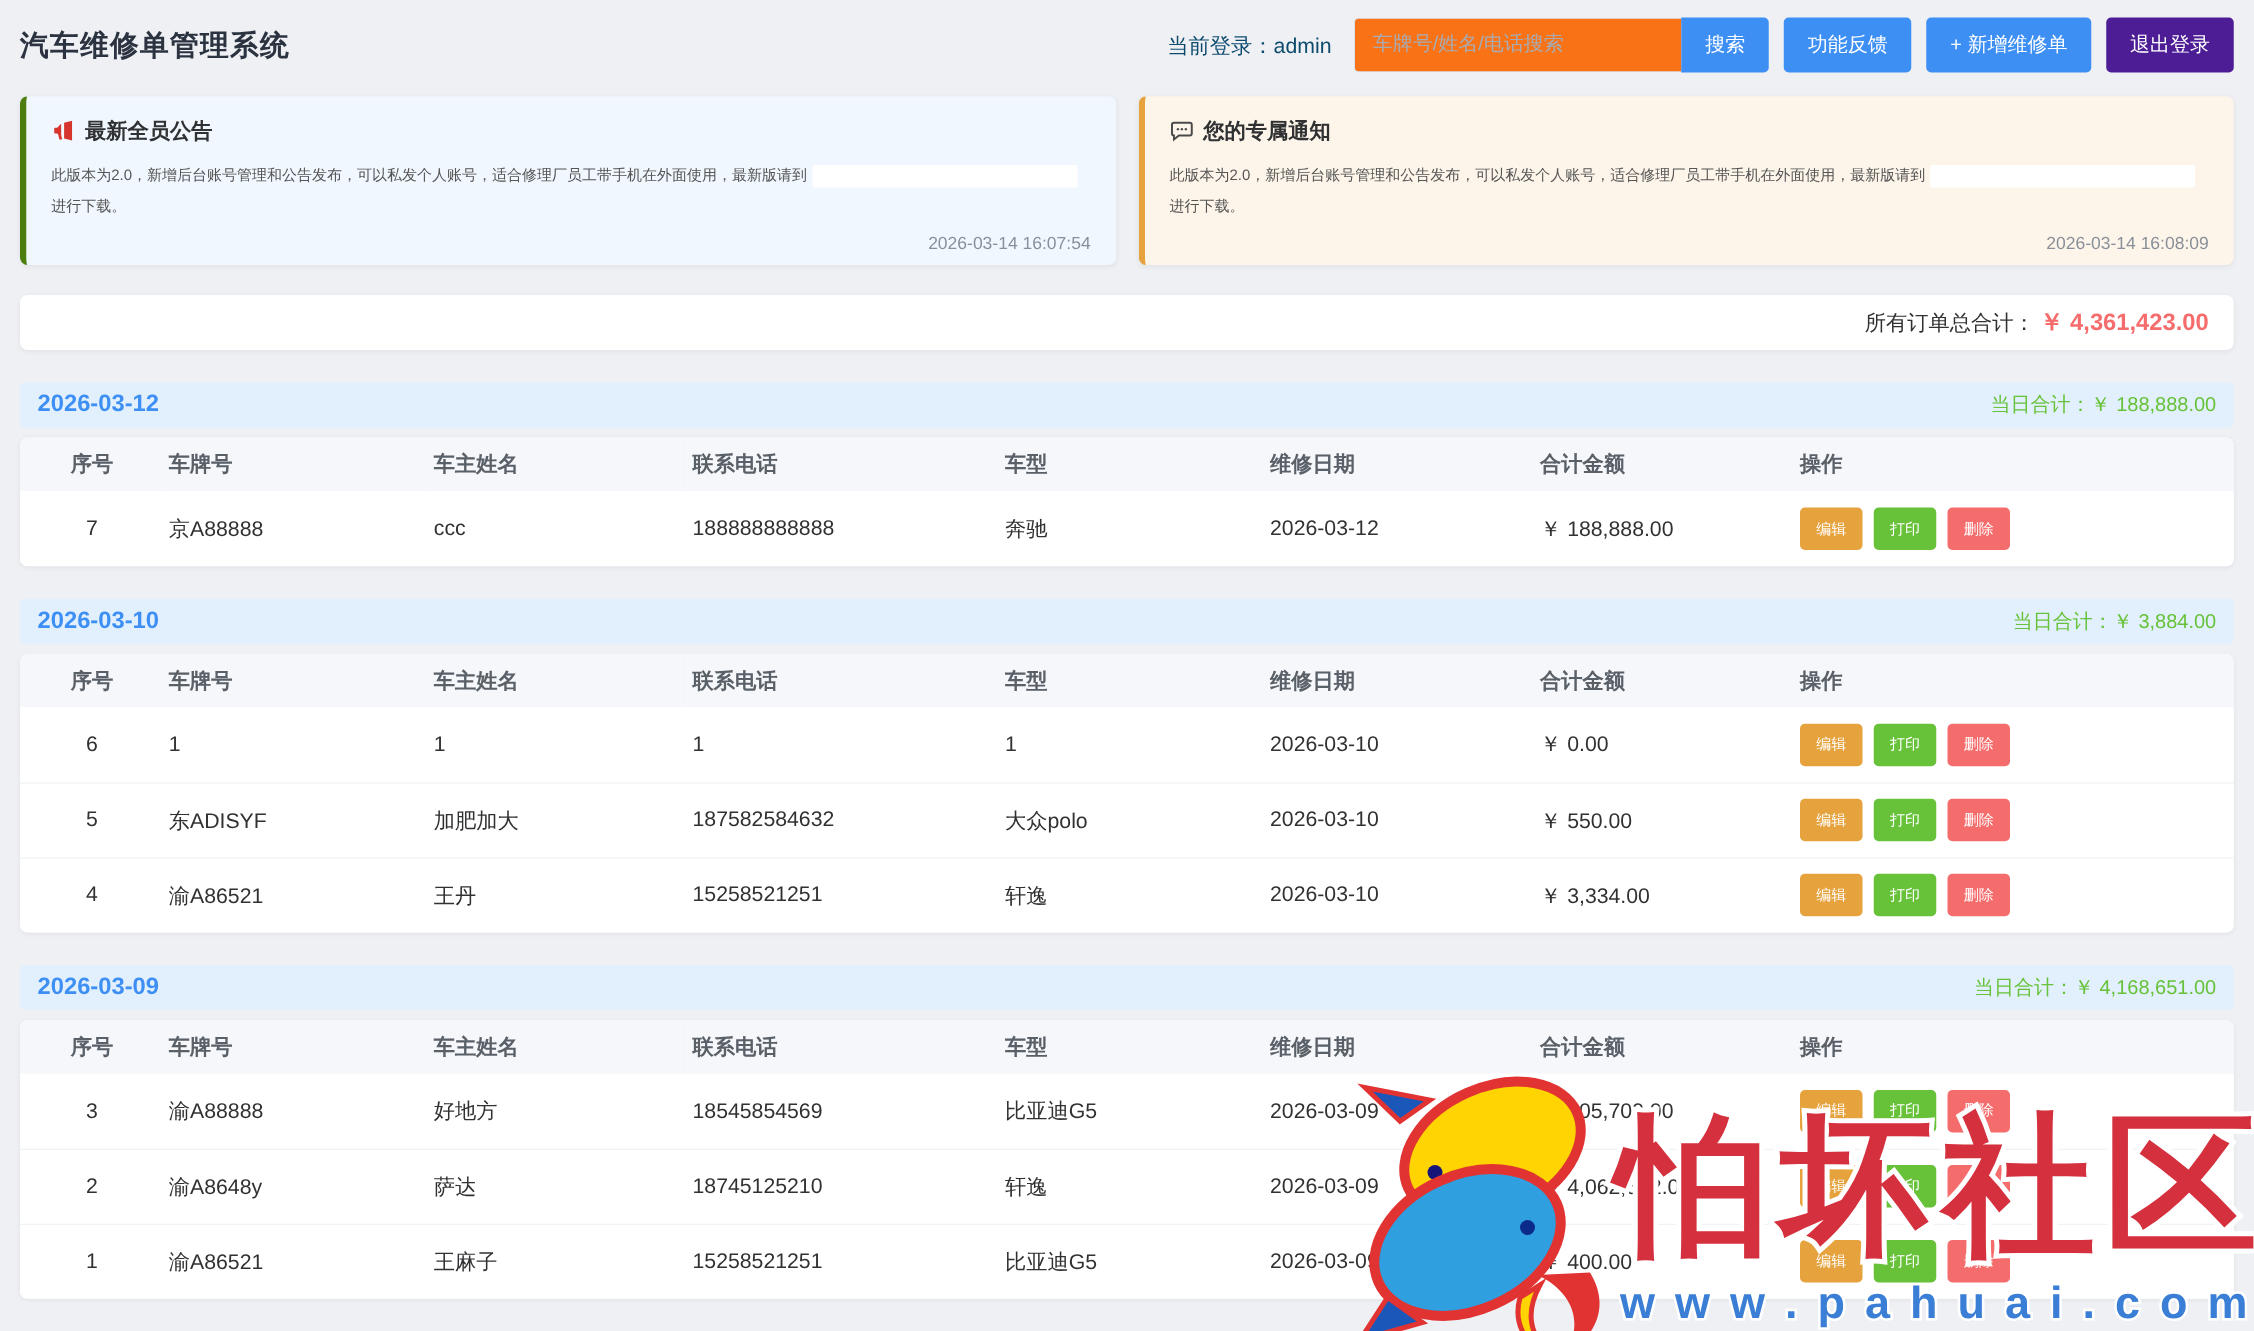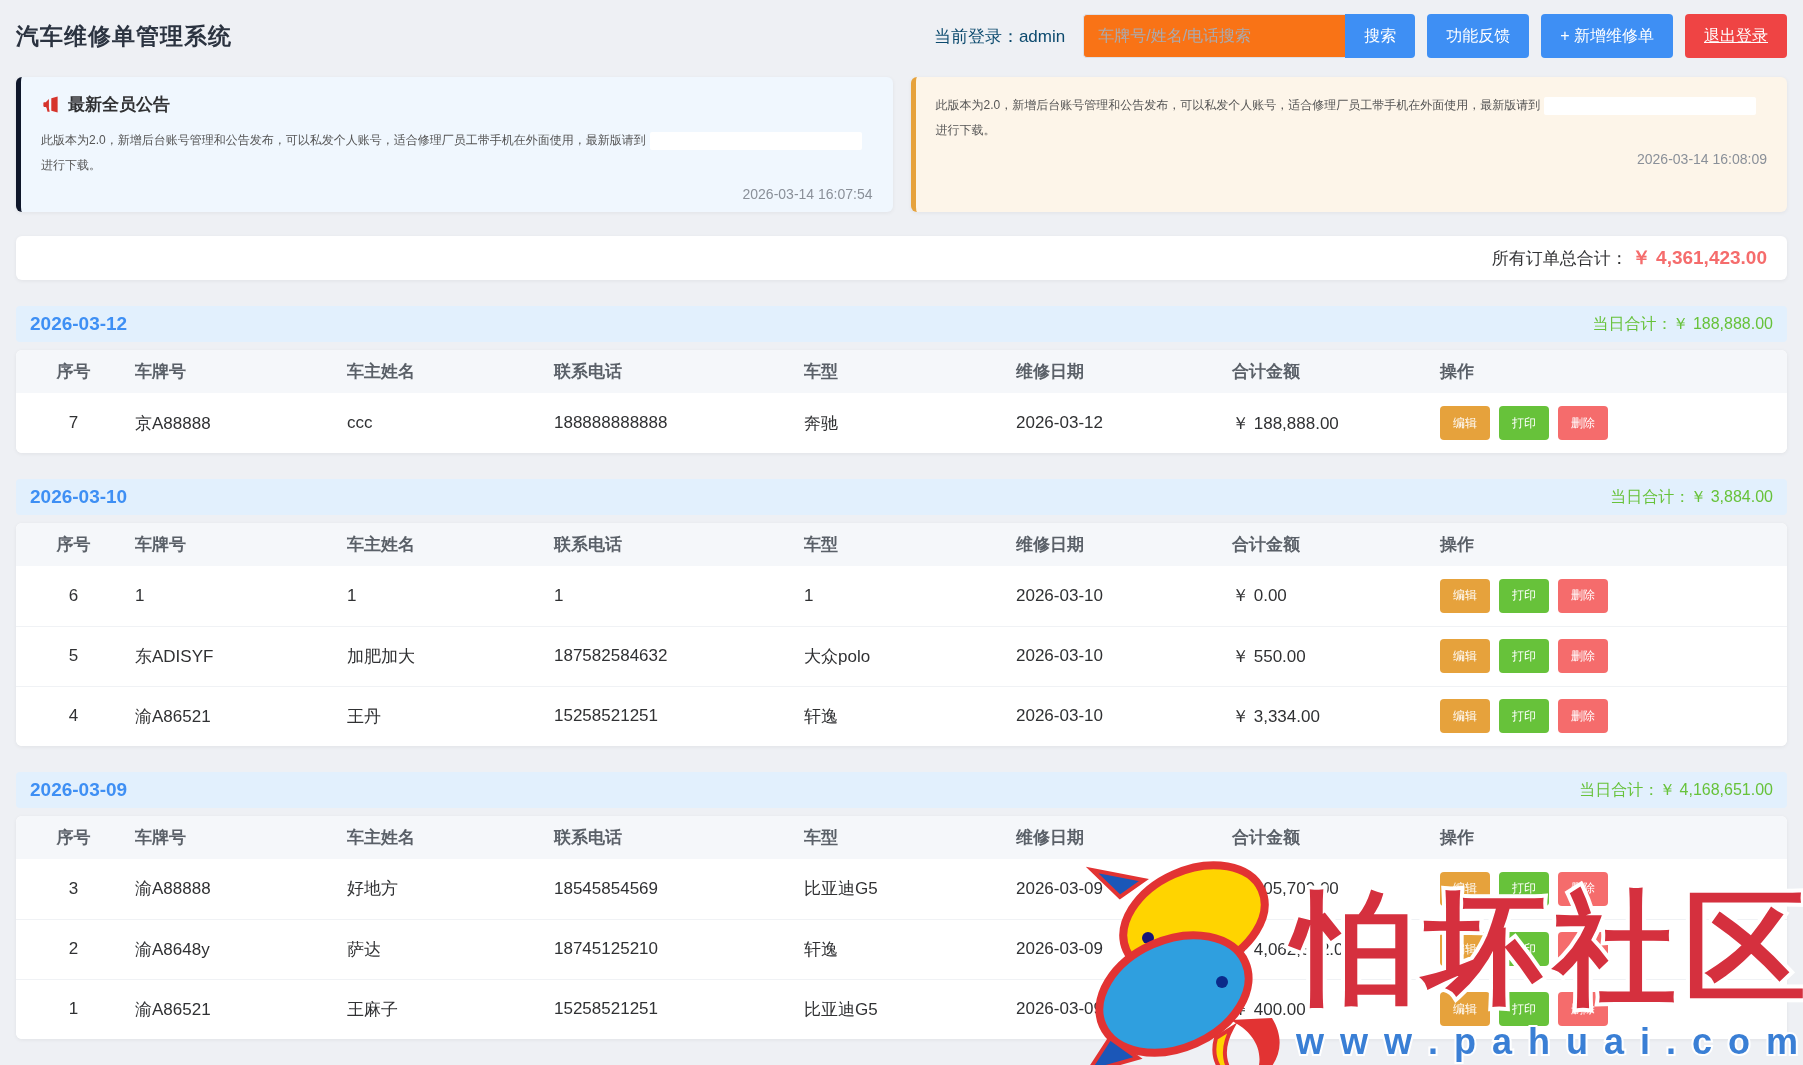--- a/index.html
+++ b/index.html
@@ -20,30 +20,30 @@
     width:262px; height:44px; border:1px solid #dcdfe6; border-right:none;
     border-radius:4px 0 0 4px; padding:0 14px; font-size:16px; color:#333;
     outline:none; background:#f97316; font-family:inherit;
   }
   .search-group input::placeholder { color:#a8abb2; }
   .btn {
     height:44px; padding:0 19px; border:none; border-radius:4px; cursor:pointer;
     font-size:16px; color:#fff; font-family:inherit; white-space:nowrap;
   }
   .btn.blue { background:#3e8ff4; }
-  .btn.red  { background:#ef4444;text-decoration:underline; }
+  .btn.red  { background:#4c1d95; }
   .search-btn { border-radius:0 4px 4px 0; }
 
   
   .notices { display:flex; gap:18px; margin-top:5px; }
   .notice {
     flex:1; border-radius:6px; padding:16px 20px 10px 20px; min-height:129px;
     box-shadow:0 1px 4px rgba(0,0,0,.06); position:relative;
   }
-  .notice-blue   { background:#f0f7fe; border-left:5px solid #0f172a; }
+  .notice-blue   { background:#f0f7fe; border-left:5px solid #4d7c0f; }
   .notice-orange { background:#fdf5e9; border-left:5px solid #e6a23c; }
   .notice h3 { font-size:17px; color:#303133; display:flex; align-items:center; gap:8px; margin-bottom:12px; }
   .notice-body { font-size:12px; line-height:25px; color:#555; }
   .redacted { display:inline-block; width:212px; height:18px; background:#fff; border-radius:2px; vertical-align:middle; margin:0 4px; }
   .notice-time { text-align:right; font-size:14px; color:#8a9099; margin-top:8px; }
   .nicon { width:19px; height:19px; flex:0 0 auto; }
 
   
   .summary-bar {
     margin-top:24px; background:#fff; border-radius:6px; height:44px;
@@ -117,20 +117,29 @@
           <path d="M13 4l8-2v20l-8-2z" fill="#d6342c"></path>
           <path d="M7 16l1.2 5H11l-1.2-5z" fill="#d6342c"></path>
         </svg>
         <span>最新全员公告</span>
       </h3>
       <p class="notice-body"><span>此版本为2.0，新增后台账号管理和公告发布，可以私发个人账号，适合修理厂员工带手机在外面使用，最新版请到</span><span class="redacted"></span><span>进行下载。</span></p>
       <div class="notice-time">2026-03-14 16:07:54</div>
     </article>
 
     <article class="notice notice-orange">
+      <h3>
+        <svg class="nicon" viewBox="0 0 24 24">
+          <path d="M4 4h16a2 2 0 0 1 2 2v9a2 2 0 0 1-2 2H9l-5 4v-4H4a2 2 0 0 1-2-2V6a2 2 0 0 1 2-2z" fill="none" stroke="#4a4a4a" stroke-width="2"></path>
+          <circle cx="8" cy="10.5" r="1.2" fill="#4a4a4a"></circle>
+            <circle cx="12" cy="10.5" r="1.2" fill="#4a4a4a"></circle>
+            <circle cx="16" cy="10.5" r="1.2" fill="#4a4a4a"></circle>
+        </svg>
+        <span>您的专属通知</span>
+      </h3>
       <p class="notice-body"><span>此版本为2.0，新增后台账号管理和公告发布，可以私发个人账号，适合修理厂员工带手机在外面使用，最新版请到</span><span class="redacted"></span><span>进行下载。</span></p>
       <div class="notice-time">2026-03-14 16:08:09</div>
     </article>
   </section>
 
   <section class="summary-bar">
     <span class="summary-label">所有订单总合计：</span>
     <span class="summary-amount">￥ 4,361,423.00</span>
   </section>
 

